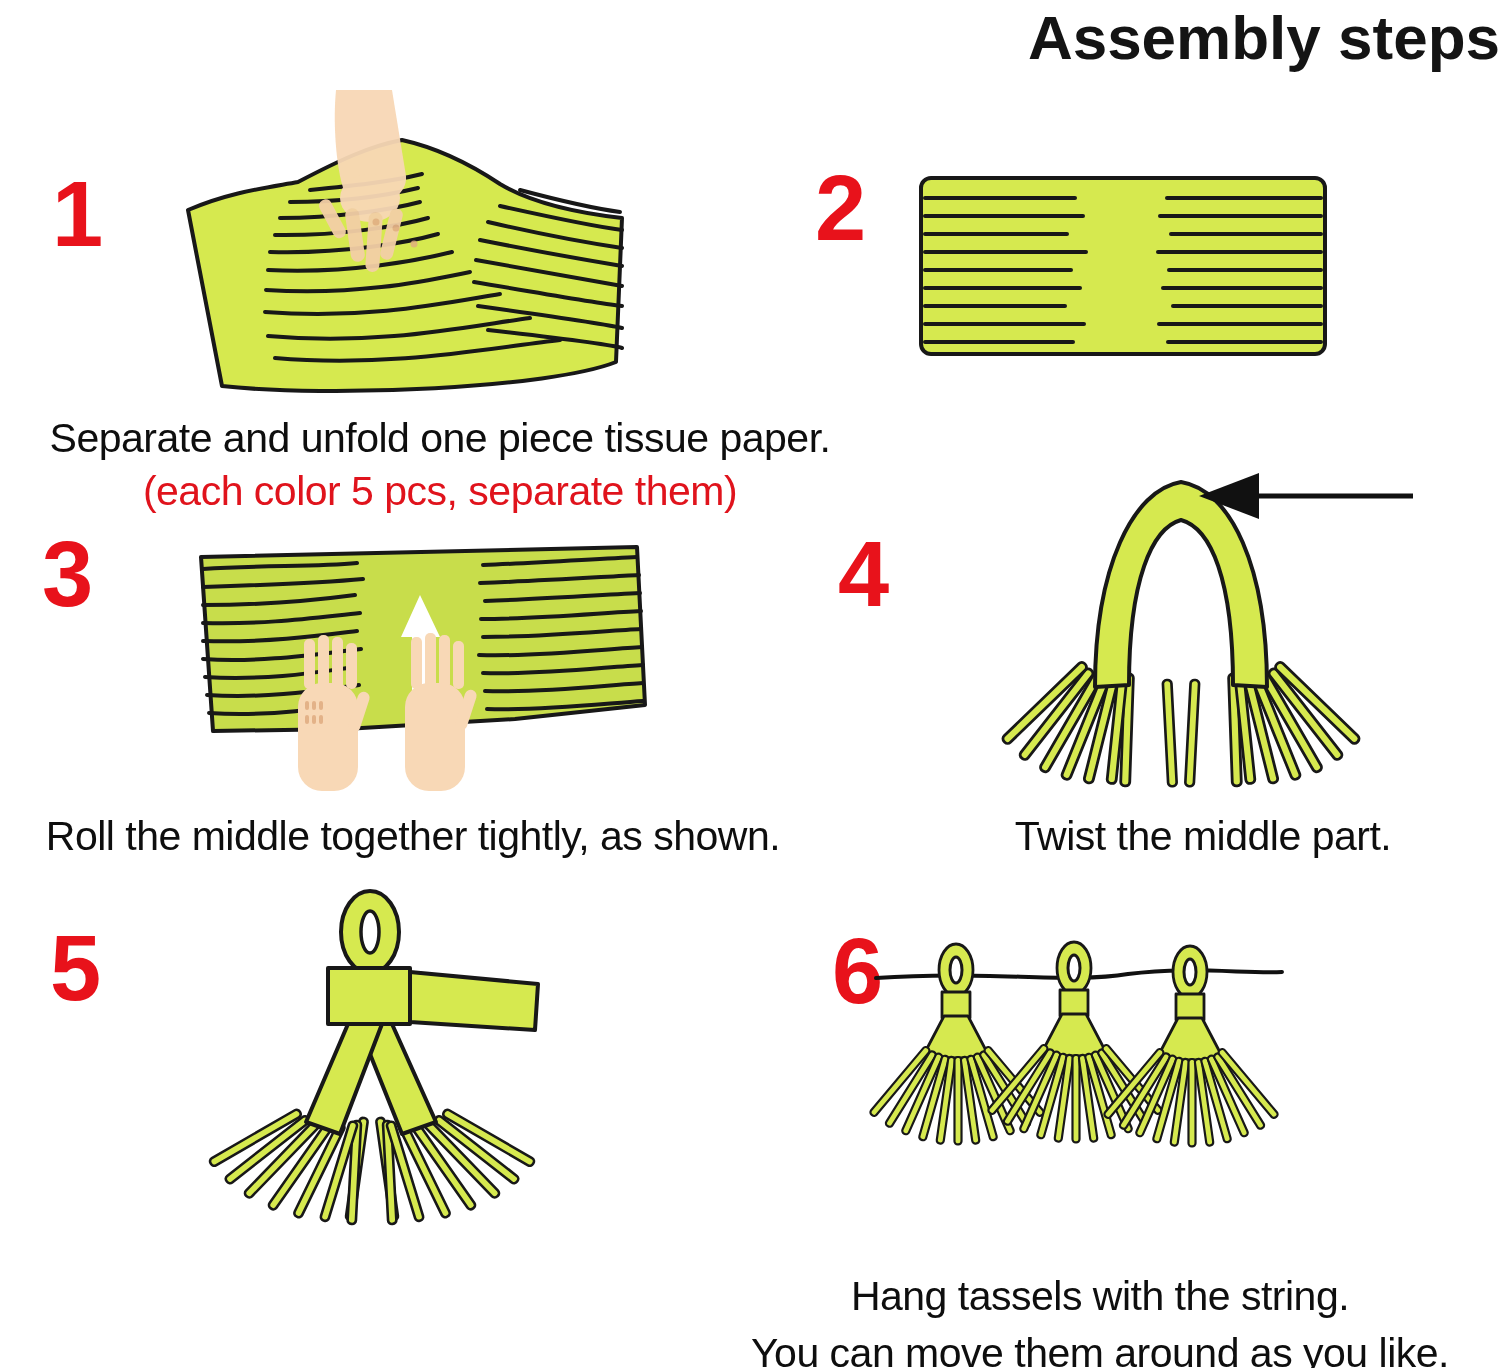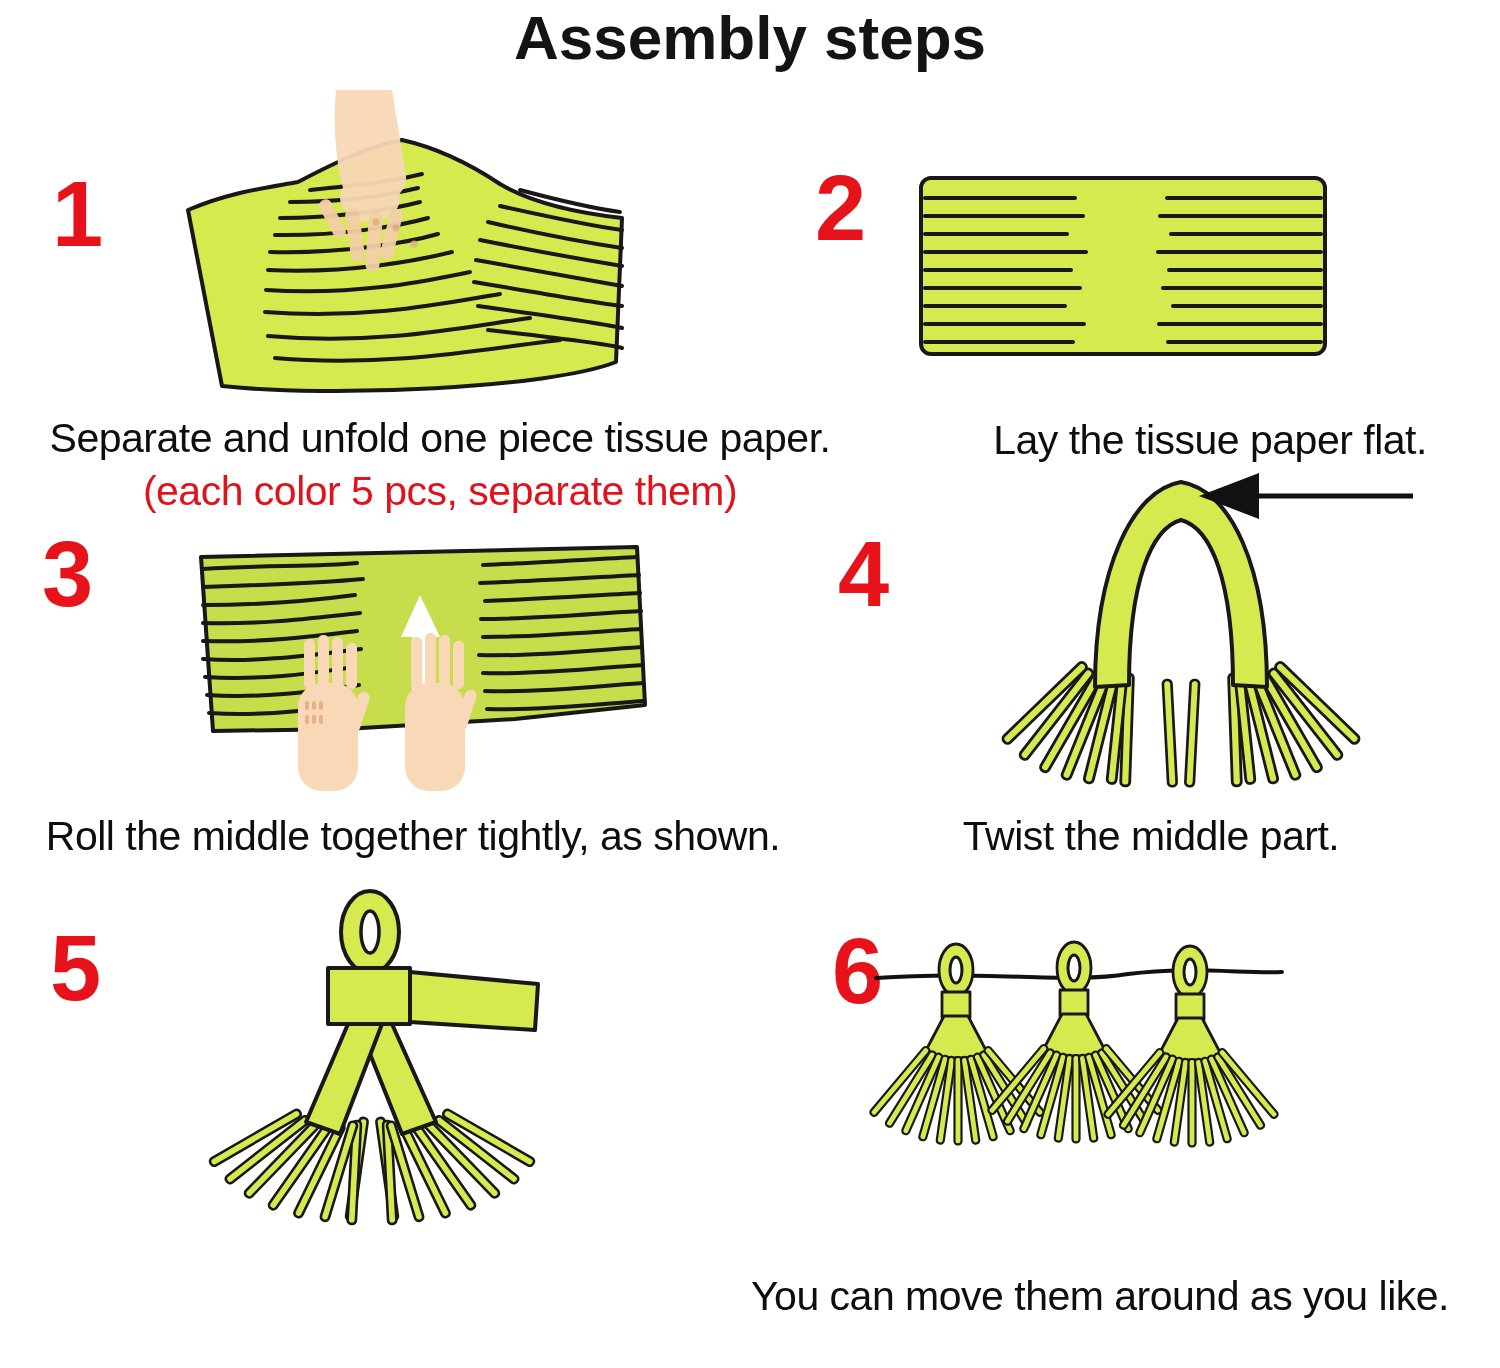--- a/index.html
+++ b/index.html
@@ -1,21 +1,21 @@
 <!DOCTYPE html>
 <html style="--background: #ffffff; --tissue-green: #d6e94f; --tissue-green-dark: #c8dd4b; --outline-black: #181818; --number-red: #e8121b; --note-red: #e0131c; --text-black: #0e0e0e; --skin-tone: #f8d8b6; --arrow-black: #111111;"><head>
 <meta charset="utf-8">
 <style>
   html,body{margin:0;padding:0;background:#fff;}
   #stage{
     position:relative;width:1500px;height:1368px;background:var(--background,#fff);
     font-family:"Liberation Sans","DejaVu Sans",sans-serif;overflow:hidden;
   }
   .title{
-    position:absolute;left:0;top:2px;width:100%;text-align:center;
+    position:absolute;left:0;top:2px;width:100%;text-align:right;
     font-size:62px;font-weight:700;color:#141414;letter-spacing:0px;
   }
   .step-num{
     position:absolute;font-size:92px;font-weight:700;line-height:1;
     color:var(--number-red,#e8121b);
   }
   .caption{
     position:absolute;font-size:41px;line-height:1.3;color:var(--text-black,#0e0e0e);
     text-align:center;letter-spacing:-0.5px;
   }
@@ -240,26 +240,24 @@
     <path class="string" d="M8 46 C120 38 200 52 260 42 C320 34 380 42 414 40"></path>
     <use href="#tassel-def" transform="translate(88,38)"></use>
     <use href="#tassel-def" transform="translate(206,36)"></use>
     <use href="#tassel-def" transform="translate(322,40)"></use>
   </svg>
 
   <div class="caption" style="left:0;top:412px;width:880px">
     <span class="line">Separate and unfold one piece tissue paper.</span>
     <span class="line note">(each color 5 pcs, separate them)</span>
   </div>
-  <div class="caption" style="left:930px;top:414px;width:560px">
-    <span class="line">Lay the tissue paper flat.</span>
-  </div>
   <div class="caption" style="left:8px;top:810px;width:810px">
     <span class="line">Roll the middle together tightly, as shown.</span>
   </div>
-  <div class="caption" style="left:896px;top:810px;width:510px">
+  <div class="caption" style="left:948px;top:810px;width:510px">
     <span class="line">Twist the middle part.</span>
   </div>
   <div class="caption" style="left:700px;top:1268px;width:800px;line-height:1.4">
+    <span class="line">Hang tassels with the string.</span>
     <span class="line">You can move them around as you like.</span>
   </div>
 
 </div>
 
 </body></html>

